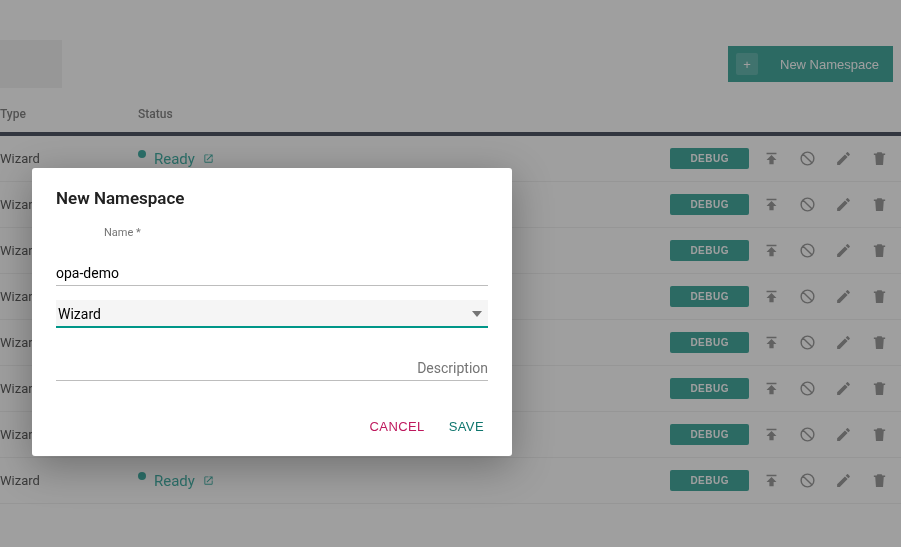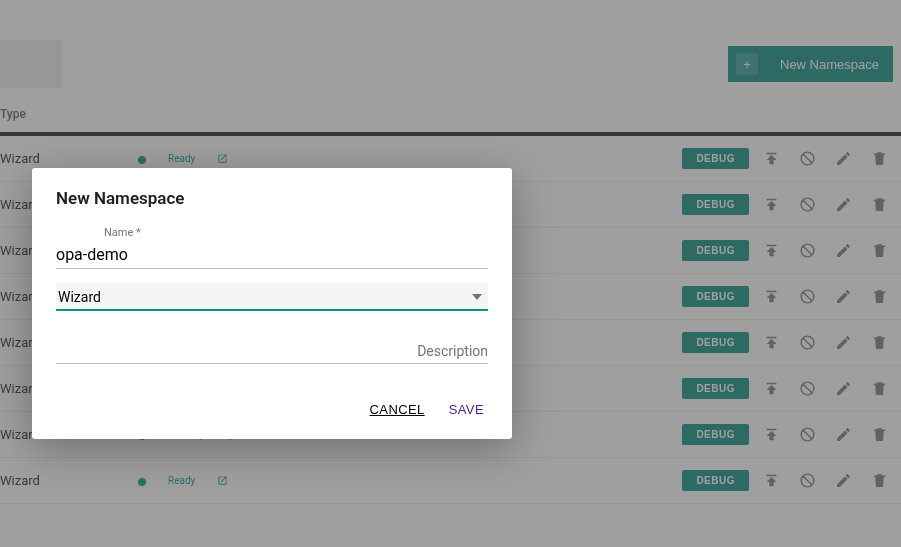--- a/index.html
+++ b/index.html
@@ -71,45 +71,45 @@
     .col-status { flex: 1; padding-left: 0; }
     .col-actions { width: 250px; display:flex; justify-content:flex-end; align-items:center; gap: 8px; padding-right: 8px; }
     .trow {
       display: flex;
       align-items: center;
       height: 46px;
       border-bottom: 1px solid #ececec;
     }
     .status-cell {
       display: flex;
-      align-items: flex-end;
-      gap: 22px;
+      align-items: flex-start;
+      gap: 8px;
       color: #009688;
-      font-size: 10px;
+      font-size: 15px;
     }
     .status-cell.partial { color: #5e5ee0; }
     .status-dot {
       width: 8px; height: 8px; border-radius: 50%;
       background: currentColor;
       display:inline-block;
     }
     .ext-icon {
       width: 11px; height: 11px;
       display: inline-block;
       position: relative;
     }
     .ext-icon svg { width: 100%; height: 100%; }
 
     .debug-btn {
       background: #00897b;
       color: #fff;
       font-size: 10px;
       font-weight: 600;
       letter-spacing: 0.5px;
-      padding: 5px 14px;
+      padding: 5px 20px;
       border: none;
       border-radius: 2px;
       cursor: pointer;
     }
     .icon-btn {
       width: 28px; height: 28px;
       display: flex;
       align-items: center;
       justify-content: center;
       color: #757575;
@@ -148,25 +148,26 @@
       font-size: 11px;
       color: #757575;
       margin-bottom: 2px;
       margin-left: 48px;
     }
     .form-label.focused { color: #009688; }
     .form-input {
       width: 100%;
       border: none;
       border-bottom: 1px solid #bdbdbd;
-      font-size: 16px;
+      font-size: 14px;
       padding: 4px 0;
       outline: none;
       font-family: inherit;
       background: transparent;
+      margin-top: 20px;
     }
     .form-select-wrap {
       position: relative;
       background: #f5f5f5;
     }
     .form-select {
       width: 100%;
       border: none;
       border-bottom: 2px solid #009688;
       font-size: 14px;
@@ -204,37 +205,38 @@
     }
     .dlg-btn {
       background: none;
       border: none;
       font-size: 13px;
       font-weight: 500;
       letter-spacing: 0.4px;
       padding: 8px 4px;
       cursor: pointer;
     }
-    .dlg-btn.cancel { color: #000000; text-decoration: underline; }
-    .dlg-btn.save { color: #4c1d95; }
+    .dlg-btn.cancel { color: #be185d; }
+    .dlg-btn.save { color: #0f766e; }
   </style>
 </head>
 <body>
 
 <div class="page-header">
   <div class="search-box"></div>
   <button class="new-ns-btn">
     <span class="plus-chip">+</span>
     <span>New Namespace</span>
   </button>
 </div>
 
 <div class="table-wrap">
   <div class="thead-row">
     <div class="col-type">Type</div>
+    <div class="col-status">Status</div>
     <div class="col-actions"></div>
   </div>
   <div id="rows-container">
       <div class="trow">
         <div class="col-type">Wizard</div>
         <div class="col-status">
           <a class="status-cell">
             <span class="status-dot"></span>
             <span>Ready</span>
             <span class="ext-icon"><svg>

